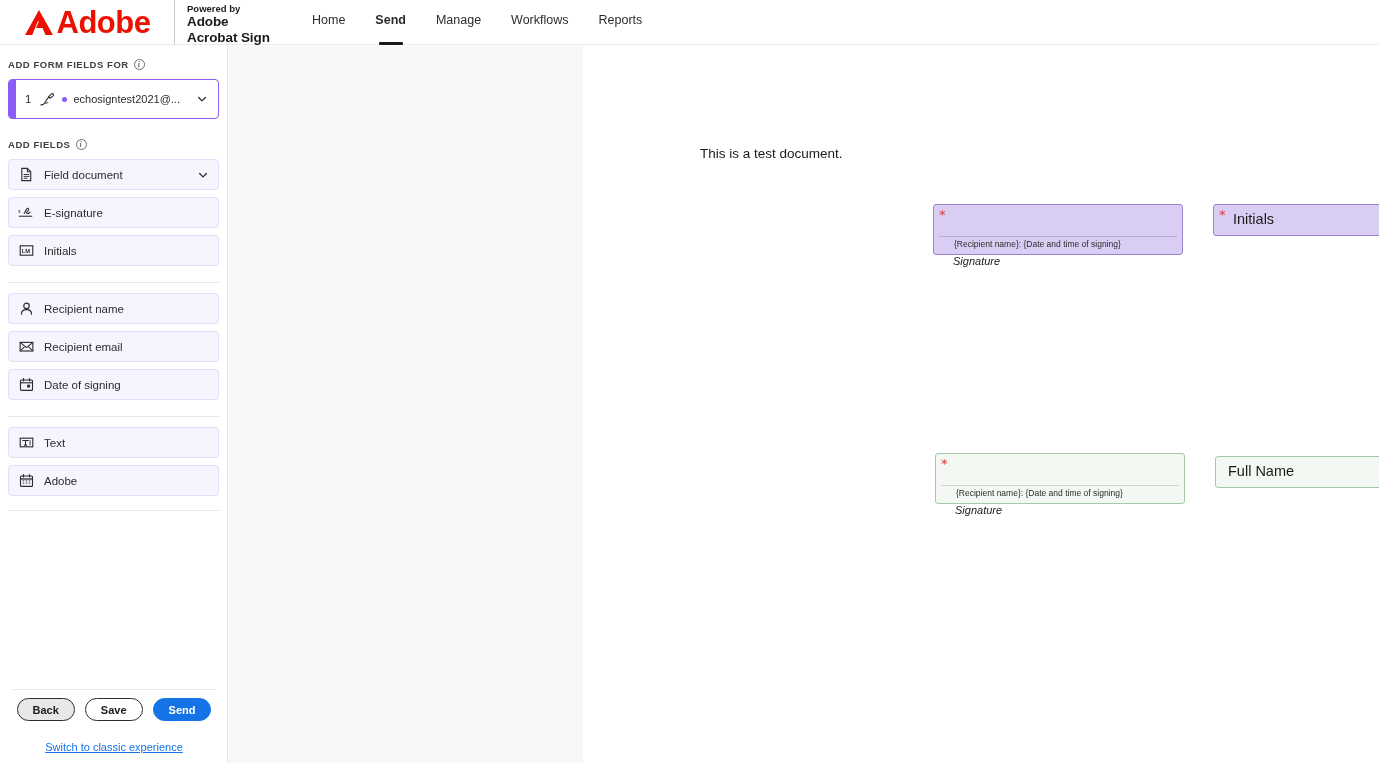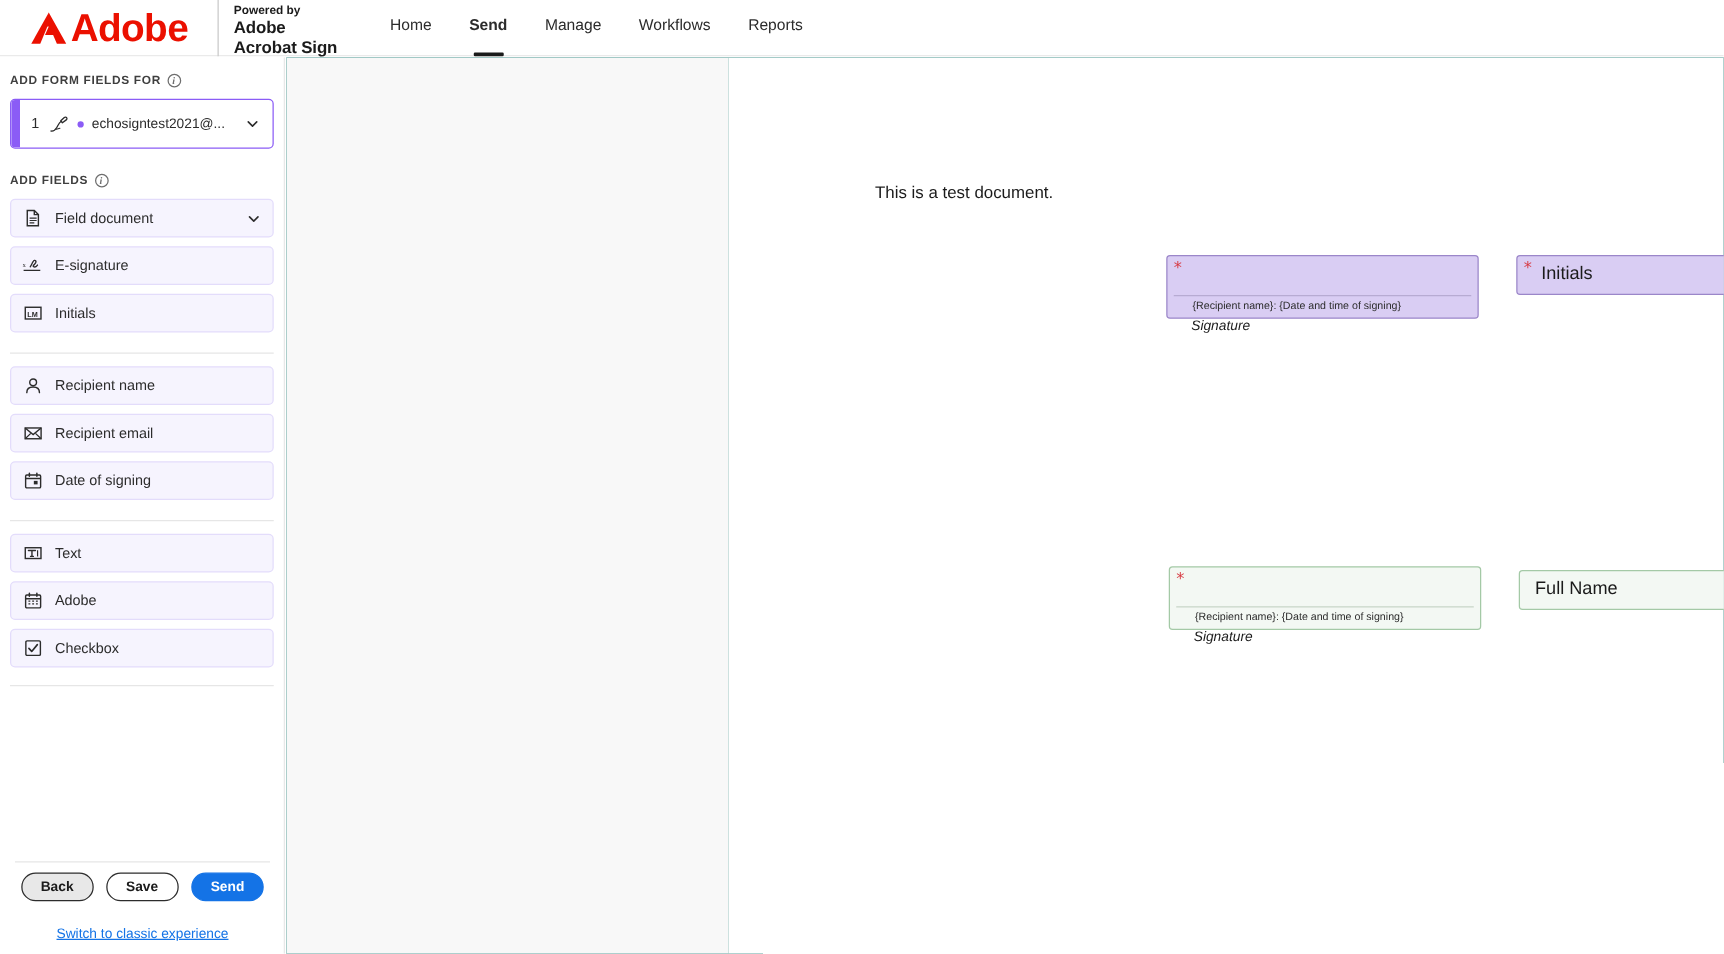--- a/index.html
+++ b/index.html
@@ -500,29 +500,20 @@
         <rect x="1.6" y="3.2" width="12.8" height="11" rx="1" fill="none" stroke="#2c2c2c" stroke-width="1.2"></rect>
         <path d="M1.6 6.4 h12.8" stroke="#2c2c2c" stroke-width="1.4"></path>
         <path d="M4.8 1.8 v2.4 M11.2 1.8 v2.4" stroke="#2c2c2c" stroke-width="1.3" stroke-linecap="round"></path>
         <path d="M4 8.4 h1.6 M7.2 8.4 h1.6 M10.4 8.4 h1.6 M4 10.8 h1.6 M7.2 10.8 h1.6 M10.4 10.8 h1.6" stroke="#2c2c2c" stroke-width="1"></path>
       </svg>
     </span>
     <span class="fb-label">Adobe</span>
   </div>
 
 
-  <div class="field-btn">
-    <span class="fb-icon">
-      <svg viewBox="0 0 16 16" width="15" height="15">
-        <rect x="1.8" y="1.8" width="12.4" height="12.4" rx="1" fill="none" stroke="#2c2c2c" stroke-width="1.2"></rect>
-        <path d="M4.4 8.2 L6.8 10.8 L11.6 5" fill="none" stroke="#2c2c2c" stroke-width="1.4" stroke-linecap="round" stroke-linejoin="round"></path>
-      </svg>
-    </span>
-    <span class="fb-label">Checkbox</span>
-  </div>
 
   <div class="sidebar-divider" id="divider-3"></div>
 
   <div id="sidebar-footer">
     <div id="footer-divider"></div>
     <div id="footer-buttons">
       <div class="pill-btn" id="back-button">Back</div>
       <div class="pill-btn" id="save-button">Save</div>
       <div class="pill-btn" id="send-button">Send</div>
     </div>

